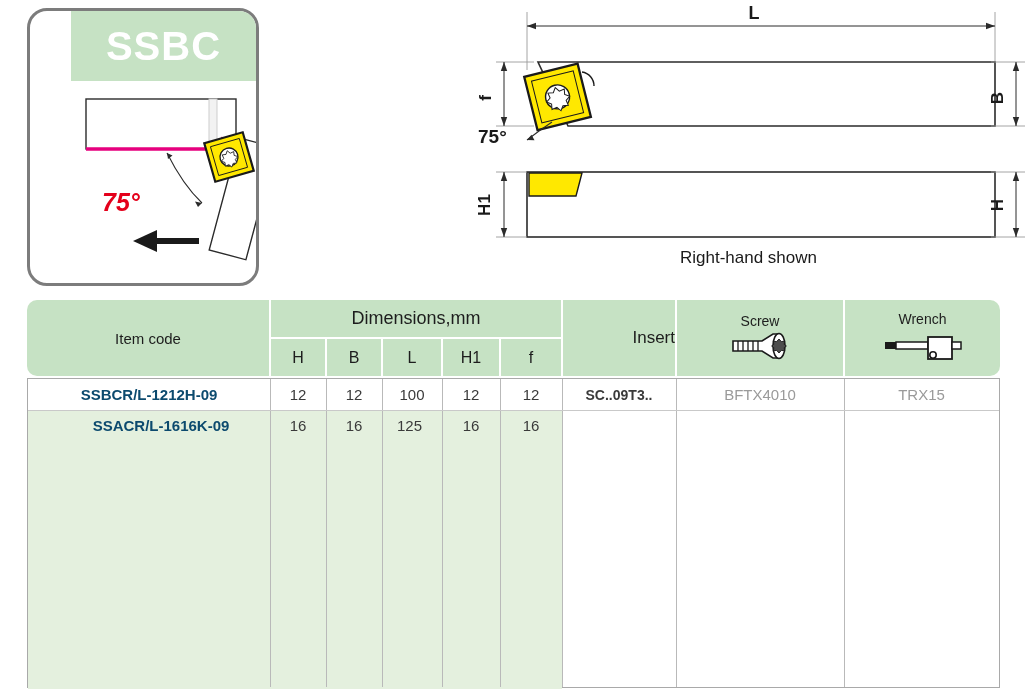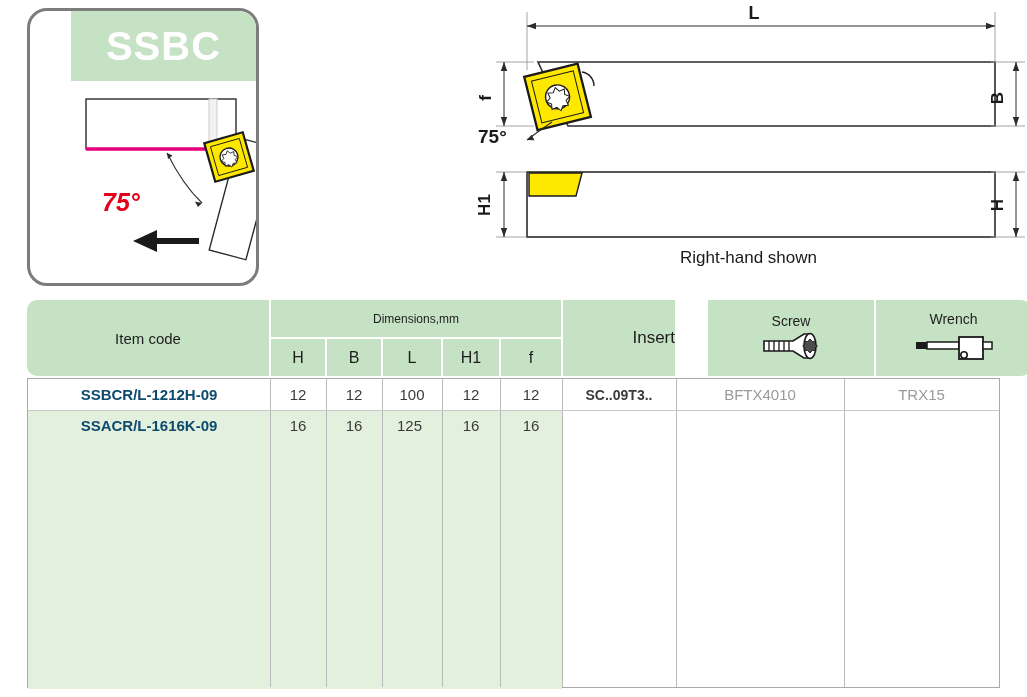--- a/index.html
+++ b/index.html
@@ -18,21 +18,21 @@
   #rh-caption{position:absolute;left:470px;top:248px;width:557px;text-align:center;
     font-size:17px;color:#1a1a1a;}
 
   
   #spec-table{position:absolute;left:27px;top:300px;width:973px;height:388px;}
 
   .thead{position:absolute;left:0;top:0;width:100%;height:76px;}
   .hcell{position:absolute;background:#c6e2c4;box-sizing:border-box;
     display:flex;align-items:center;justify-content:center;text-align:center;
     font-size:15px;color:#1d1d1d;}
-  .hcell.stacked{flex-direction:column;justify-content:center;margin-left:31px;}
+  .hcell.stacked{flex-direction:column;justify-content:center;}
   .hsub{font-size:16px;font-weight:normal;}
 
   .tbody{position:absolute;left:0;top:78px;width:100%;height:310px;
     border:1px solid #a9a9a9;box-sizing:border-box;background:#ffffff;}
   .colbg{position:absolute;top:0;height:100%;}
   .vline{position:absolute;top:0;height:100%;width:1px;background:#b9b9b9;}
   .rowline{position:absolute;left:0;width:100%;height:1px;background:#c9c9c9;}
   .cell{position:absolute;display:flex;align-items:center;justify-content:center;
     text-align:center;font-size:14px;box-sizing:border-box;}
   .code-cell{font-weight:bold;color:#0c4a6e;font-size:15px;}
@@ -137,21 +137,21 @@
 <div id="rh-caption">Right-hand shown</div>
 
 <div id="spec-table">
 
   <div class="thead">
     <div class="hcell" style="left:0;top:0;width:242px;height:76px;border-radius:10px 0 0 10px;">
       <span>Item code</span>
     </div>
 
     <div class="hcell" style="left:244px;top:0;width:290px;height:37px;">
-      <span style="font-size:12px;">Dimensions,mm</span>
+      <span style="font-size:18px;">Dimensions,mm</span>
     </div>
 
     <div class="hcell hsub" style="left:244px;top:39px;width:54px;height:37px;">
       <span>H</span>
       </div>
     <div class="hcell hsub" style="left:300px;top:39px;width:54px;height:37px;">
       <span>B</span>
       </div>
     <div class="hcell hsub" style="left:356px;top:39px;width:58px;height:37px;">
       <span>L</span>
@@ -235,21 +235,21 @@
     <div class="cell ins-cell" style="left:534px;top:0;width:114px;height:31px;">
       <span>SC..09T3..</span>
       </div>
     <div class="cell acc-cell" style="left:648px;top:0;width:168px;height:31px;">
       <span>BFTX4010</span>
       </div>
     <div class="cell acc-cell" style="left:816px;top:0;width:155px;height:31px;">
       <span>TRX15</span>
       </div>
 
-    <div class="cell code-cell" style="left:0;top:31px;width:242px;height:31px;">
+    <div class="cell code-cell" style="left:12px;top:31px;width:242px;height:31px;">
       <span>SSACR/L-1616K-09</span>
       </div>
     <div class="cell num-cell" style="left:242px;top:31px;width:56px;height:31px;">
       <span>16</span>
       </div>
     <div class="cell num-cell" style="left:298px;top:31px;width:56px;height:31px;">
       <span>16</span>
       </div>
     <div class="cell num-cell" style="left:334px;top:31px;width:60px;height:31px;justify-content:flex-end;">
       <span>125</span>

